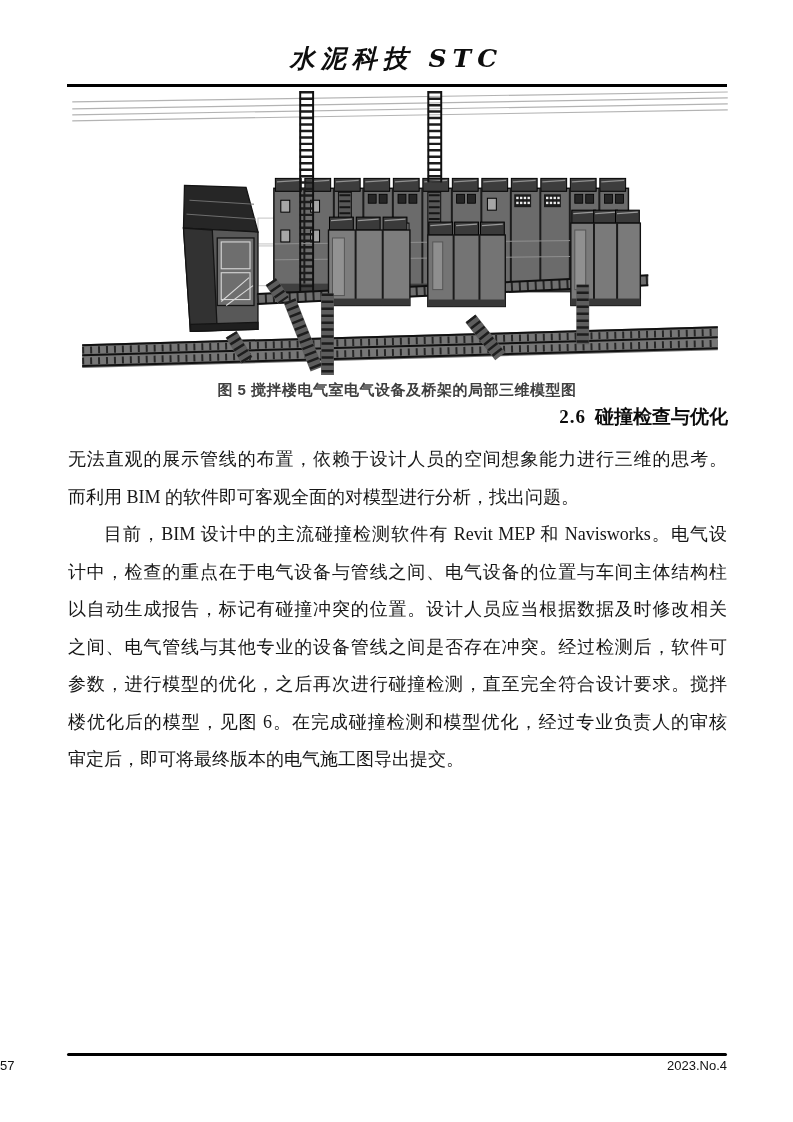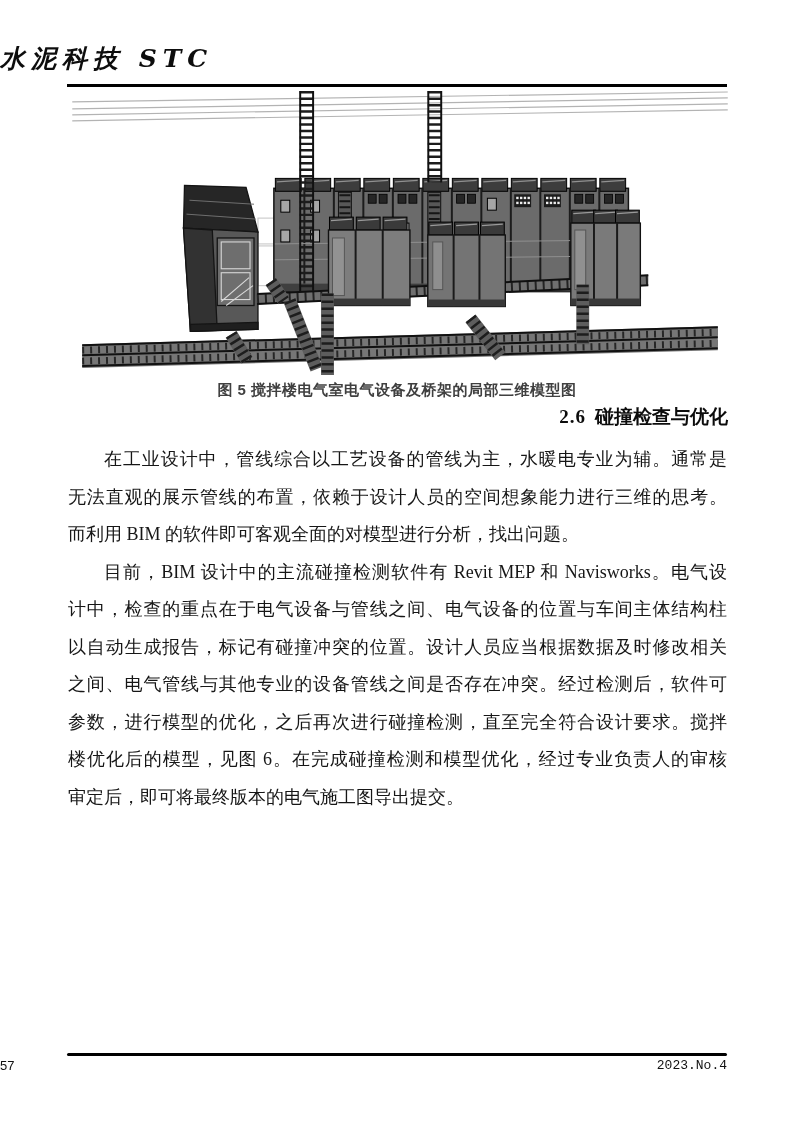--- a/index.html
+++ b/index.html
@@ -8,20 +8,21 @@
     background: #ffffff;
     position: relative;
     font-family: "Liberation Serif", "DejaVu Serif", serif;
     color: #1b1b1b;
     overflow: hidden;
   }
   .page { position: absolute; inset: 0; background: #fff; }
 
   .journal-title {
     position: absolute; top: 42px; left: 0; width: 793px;
+    text-align: center;
     font-family: "DejaVu Serif", serif;
     font-style: italic; font-weight: bold;
     font-size: 25px; letter-spacing: 6px; color: #0d0d0d;
   }
   .rule-top {
     position: absolute; left: 67px; top: 84px; width: 660px; height: 3px;
     background: #000;
   }
 
   .figure-wrap { position: absolute; left: 70px; top: 89px; width: 660px; height: 290px; }
@@ -64,21 +65,21 @@
     position: absolute; left: 67px; top: 1053px; width: 660px; height: 3px;
     background: #000; border-radius: 2px;
   }
   .page-number {
     position: absolute; top: 1058px; left: 0; width: 793px; text-align: left;
     font-family: "Liberation Sans", "DejaVu Sans", sans-serif;
     font-size: 13px; color: #111;
   }
   .issue-label {
     position: absolute; top: 1058px; right: 66px;
-    font-family: Liberation Mono, monospace;
+    font-family: Liberation Sans, sans-serif;
     font-size: 13px; color: #111;
   }
 </style>
 </head>
 <body>
 
 <div class="page">
 
   <div class="journal-title">水泥科技 STC</div>
   <div class="rule-top"></div>
@@ -292,21 +293,20 @@
     </svg>
   </div>
 
   <div class="figure-caption">图 5 搅拌楼电气室电气设备及桥架的局部三维模型图</div>
 
   <div class="section-heading">
     <span class="num">2.6</span><span>碰撞检查与优化</span>
   </div>
 
   <div class="bodytext">
-    <span class="bline pfirst">在工业设计中，管线综合以工艺设备的管线为主，水暖电专业为辅。通常是</span>
     <span class="bline">无法直观的展示管线的布置，依赖于设计人员的空间想象能力进行三维的思考。</span>
     <span class="bline plast">而利用 BIM 的软件即可客观全面的对模型进行分析，找出问题。</span>
     <span class="bline pfirst">目前，BIM 设计中的主流碰撞检测软件有 Revit MEP 和 Navisworks。电气设</span>
     <span class="bline">计中，检查的重点在于电气设备与管线之间、电气设备的位置与车间主体结构柱</span>
     <span class="bline">以自动生成报告，标记有碰撞冲突的位置。设计人员应当根据数据及时修改相关</span>
     <span class="bline">之间、电气管线与其他专业的设备管线之间是否存在冲突。经过检测后，软件可</span>
     <span class="bline">参数，进行模型的优化，之后再次进行碰撞检测，直至完全符合设计要求。搅拌</span>
     <span class="bline">楼优化后的模型，见图 6。在完成碰撞检测和模型优化，经过专业负责人的审核</span>
     <span class="bline plast">审定后，即可将最终版本的电气施工图导出提交。</span>
   </div>

